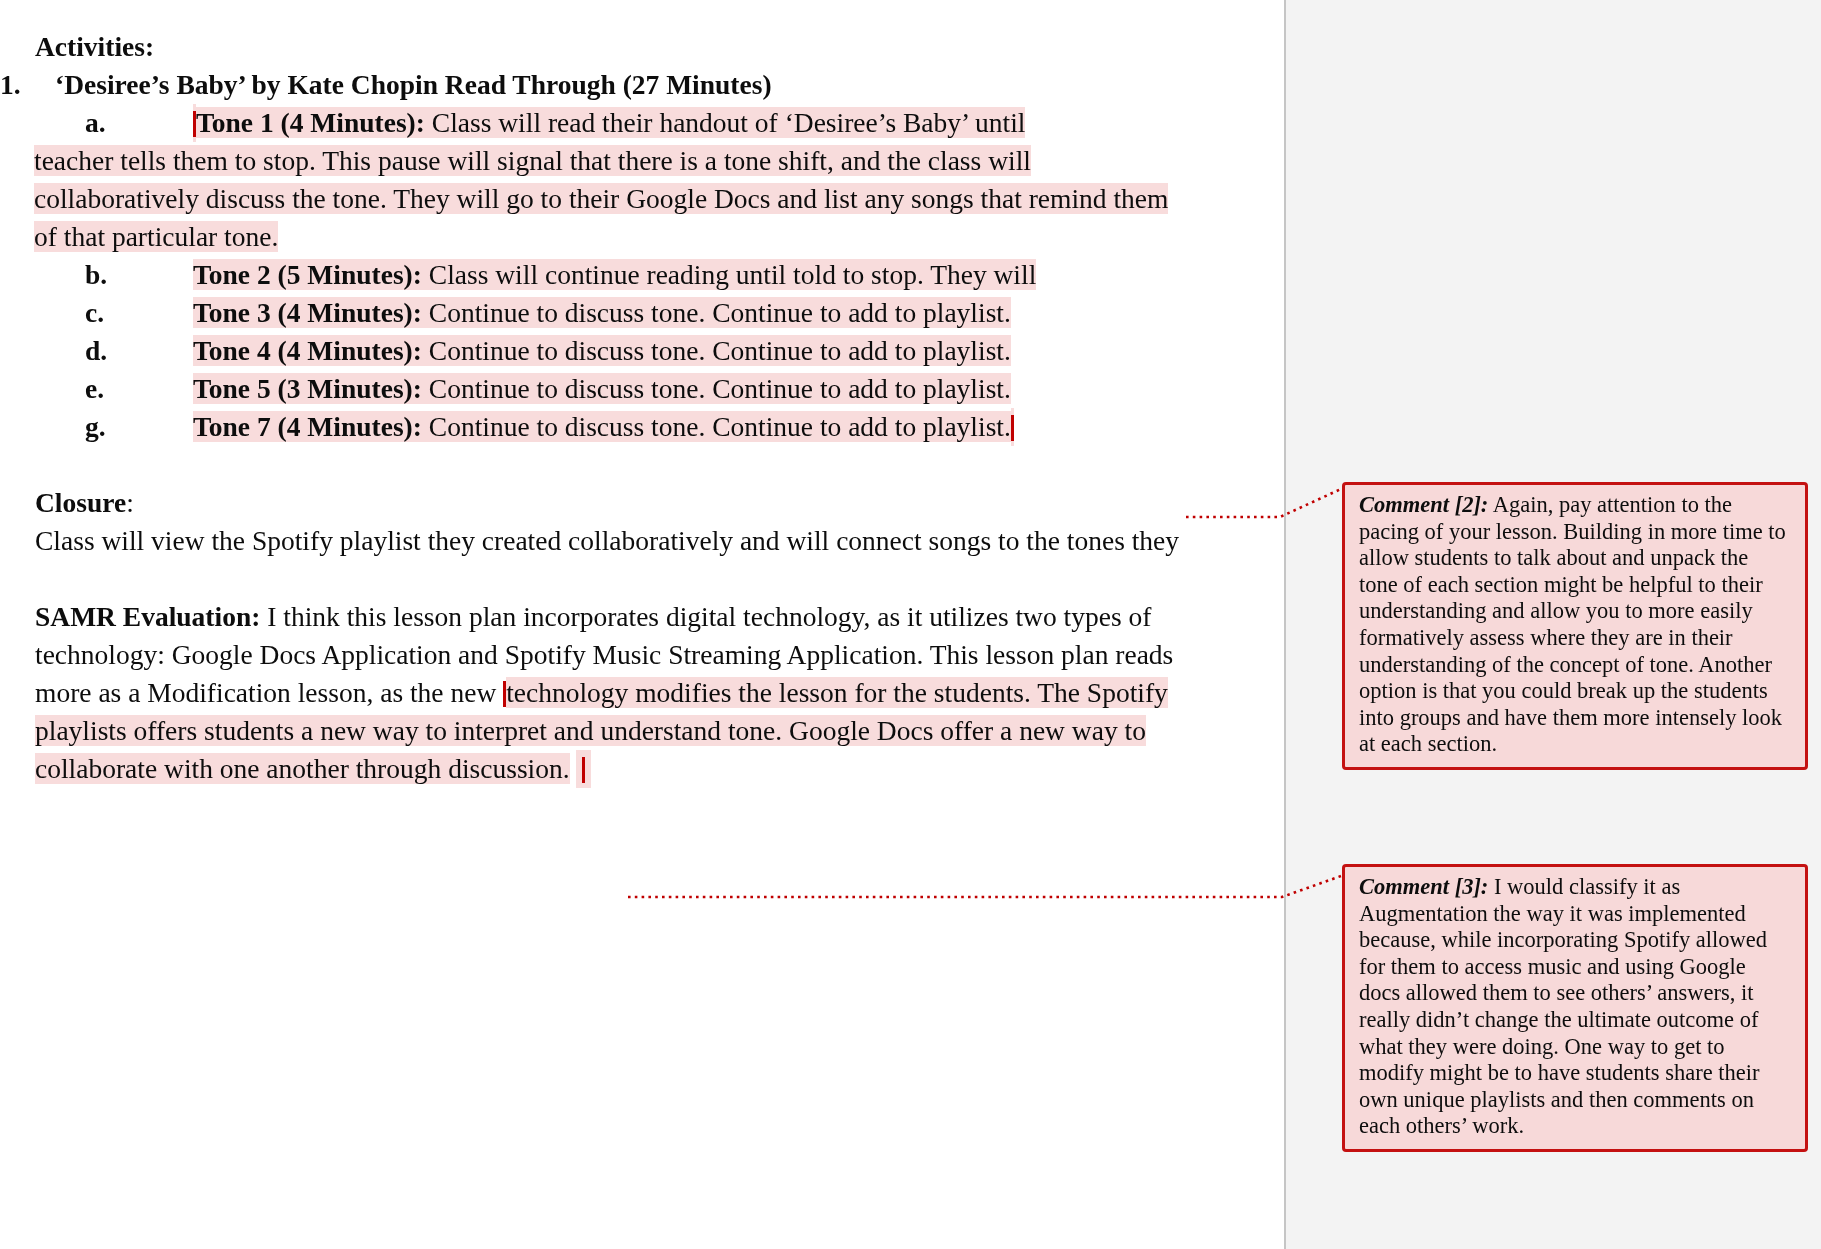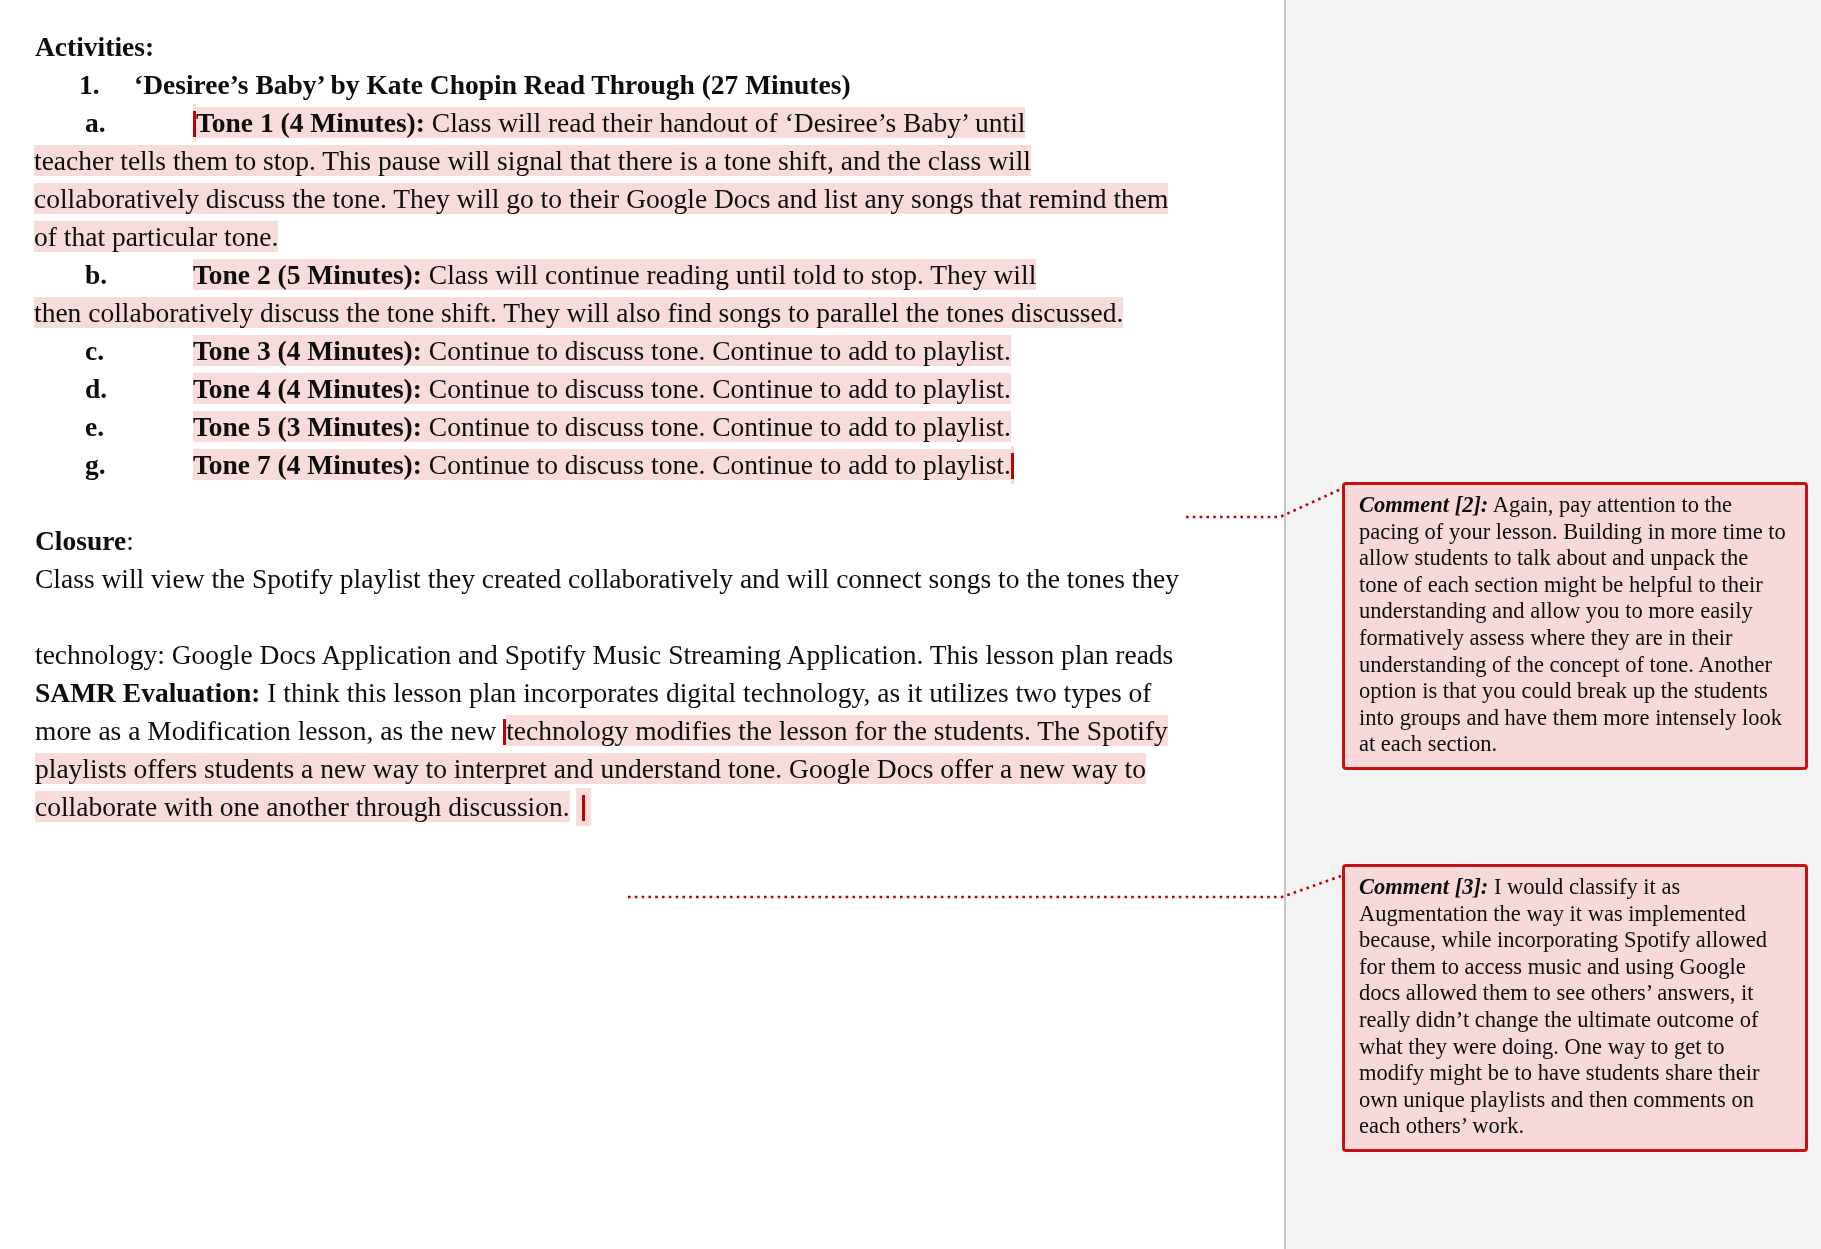--- a/index.html
+++ b/index.html
@@ -21,21 +21,21 @@
   
   .doc-page{
     position:absolute;left:0;top:28px;width:1017px;height:1221px;
   }
   .line{
     height:38px;line-height:38px;font-size:27.5px;white-space:nowrap;
   }
   .l-blank{height:38px}
   .l-margin{padding-left:35px}
   .l-wrap{padding-left:34px}
-  .l-number{padding-left:79px}
+  .l-number{}
   .l-letter{padding-left:85px}
   .marker{font-weight:bold;display:inline-block}
   .l-number .marker{width:55px}
   .l-letter .marker{width:108px}
   .bold{font-weight:bold}
   .hl{background:var(--highlight)}
   .caret-wrap{display:inline-block}
   .caret-wrap.pad{padding:0 6px}
   .caret{
     display:inline-block;width:3px;height:26px;background:var(--leader);
@@ -71,31 +71,30 @@
 <body>
 
 <div class="doc-page" id="doc-page">
     <div class="line l-margin"><span class="bold ">Activities:</span></div>
     <div class="line l-number"><span class="marker">1.</span><span class="bold ">‘Desiree’s Baby’ by Kate Chopin Read Through (27 Minutes)</span></div>
     <div class="line l-letter"><span class="marker">a.</span><span class="caret-wrap hl"><span class="caret"></span></span><span class="bold hl">Tone 1 (4 Minutes): </span><span class="hl">Class will read their handout of ‘Desiree’s Baby’ until</span></div>
     <div class="line l-wrap"><span class="hl">teacher tells them to stop. This pause will signal that there is a tone shift, and the class will</span></div>
     <div class="line l-wrap"><span class="hl">collaboratively discuss the tone. They will go to their Google Docs and list any songs that remind them</span></div>
     <div class="line l-wrap"><span class="hl">of that particular tone.</span></div>
     <div class="line l-letter"><span class="marker">b.</span><span class="bold hl">Tone 2 (5 Minutes): </span><span class="hl">Class will continue reading until told to stop. They will</span></div>
-    <div class="line l-wrap"><span class="hl">then collaboratively discuss the tone shift. They will also find songs to parallel the tones discussed.</span></div>
     <div class="line l-letter"><span class="marker">c.</span><span class="bold hl">Tone 3 (4 Minutes): </span><span class="hl">Continue to discuss tone. Continue to add to playlist.</span></div>
     <div class="line l-letter"><span class="marker">d.</span><span class="bold hl">Tone 4 (4 Minutes): </span><span class="hl">Continue to discuss tone. Continue to add to playlist.</span></div>
     <div class="line l-letter"><span class="marker">e.</span><span class="bold hl">Tone 5 (3 Minutes): </span><span class="hl">Continue to discuss tone. Continue to add to playlist.</span></div>
     <div class="line l-letter"><span class="marker">g.</span><span class="bold hl">Tone 7 (4 Minutes): </span><span class="hl">Continue to discuss tone. Continue to add to playlist.</span><span class="caret-wrap hl"><span class="caret"></span></span></div>
     <div class="line l-blank"></div>
     <div class="line l-margin"><span class="bold ">Closure</span><span class="">:</span></div>
     <div class="line l-margin"><span class="">Class will view the Spotify playlist they created collaboratively and will connect songs to the tones they</span></div>
     <div class="line l-blank"></div>
+    <div class="line l-margin"><span class="bold ">SAMR Evaluation: </span><span class="">I think this lesson plan incorporates digital technology, as it utilizes two types of</span></div>
     <div class="line l-margin"><span class="">technology: Google Docs Application and Spotify Music Streaming Application. This lesson plan reads</span></div>
-    <div class="line l-margin"><span class="bold ">SAMR Evaluation: </span><span class="">I think this lesson plan incorporates digital technology, as it utilizes two types of</span></div>
     <div class="line l-margin"><span class="">more as a Modification lesson, as the new </span><span class="caret-wrap"><span class="caret"></span></span><span class="hl">technology modifies the lesson for the students. The Spotify</span></div>
     <div class="line l-margin"><span class="hl">playlists offers students a new way to interpret and understand tone. Google Docs offer a new way to</span></div>
     <div class="line l-margin"><span class="hl">collaborate with one another through discussion.</span><span class=""> </span><span class="caret-wrap hl pad"><span class="caret"></span></span></div>
   </div>
 
 <div class="comment-panel">
   <div class="comment-box pos-2">
     <span class="clabel">Comment [2]:</span>
     <span> </span>
     <span class="ctext">Again, pay attention to the pacing of your lesson. Building in more time to allow students to talk about and unpack the tone of each section might be helpful to their understanding and allow you to more easily formatively assess where they are in their understanding of the concept of tone. Another option is that you could break up the students into groups and have them more intensely look at each section.</span>

